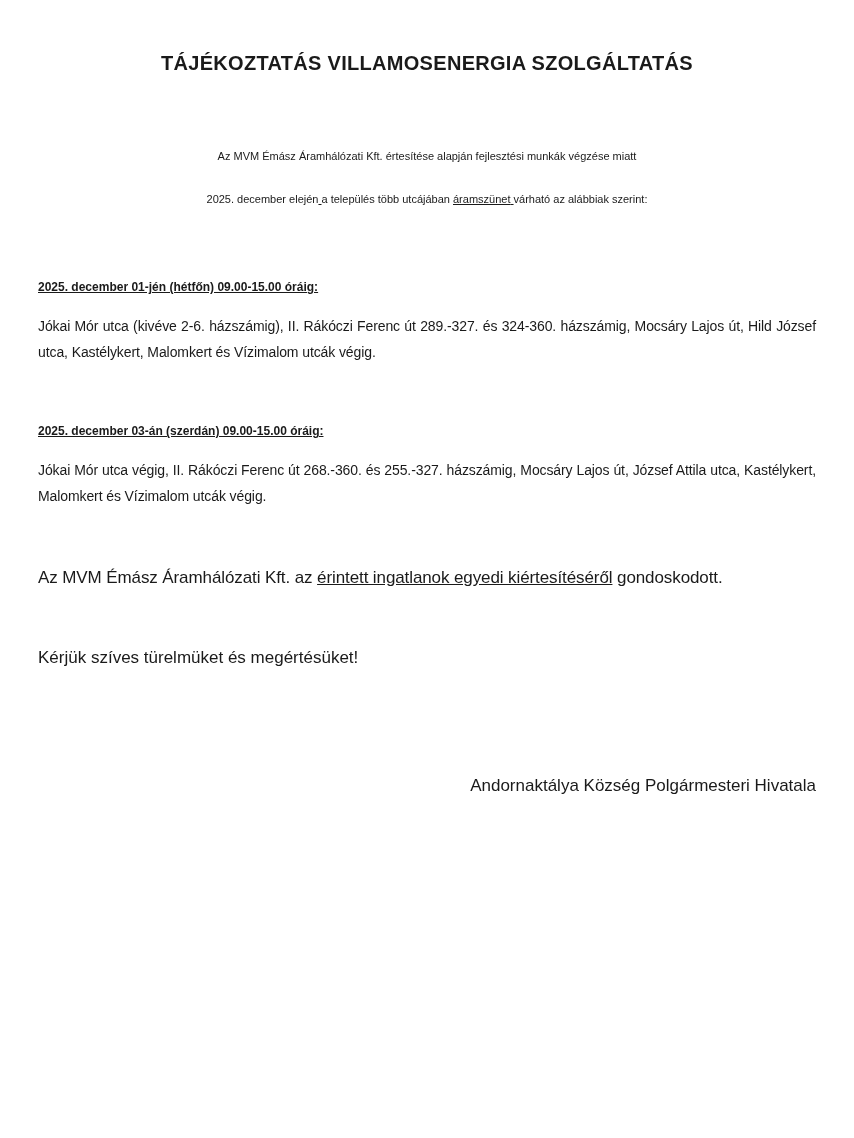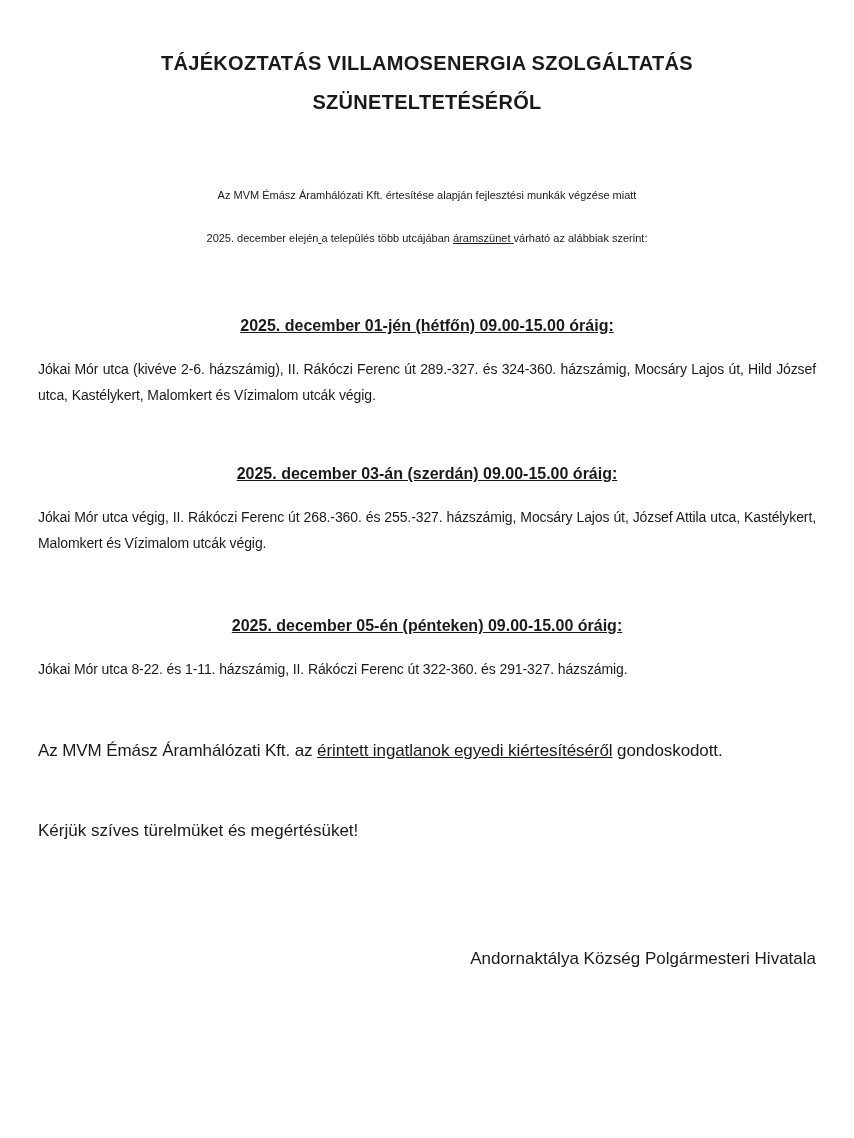--- a/index.html
+++ b/index.html
@@ -31,22 +31,21 @@
   .intro {
     margin-top: 52px;
     text-align: center;
     font-size: 11px;
     line-height: 43px;
   }
   .u  { text-decoration: underline; }
   .bu { font-weight: normal; text-decoration: underline; }
   .section-heading {
     margin-top: 52px;
-    text-align: center;
-    font-size: 16px;
+    font-size: 12px;
     font-weight: bold;
     text-decoration: underline;
     line-height: 28px;
   }
   .section-heading.gap-lg { margin-top: 56px; }
   .section-body {
     margin-top: 10px;
     font-size: 14px;
     line-height: 26px;
     text-align: justify;
@@ -72,43 +71,38 @@
     line-height: 28px;
   }
 </style>
 </head>
 <body>
 
 <div class="page">
 
   <div class="doc-title">
     <div>TÁJÉKOZTATÁS VILLAMOSENERGIA SZOLGÁLTATÁS</div>
-    <div>SZÜNETELTETÉSÉRŐL</div>
   </div>
 
 
   <div class="intro">
     <div>Az MVM Émász Áramhálózati Kft. értesítése alapján fejlesztési munkák végzése miatt</div>
     <div><span>2025. december elején</span><span class="u">&nbsp;</span><span>a település több utcájában </span><span class="bu">áramszünet</span><span class="u">&nbsp;</span><span>várható az alábbiak szerint:</span></div>
   </div>
 
   <div>
     <p class="section-heading">2025. december 01-jén (hétfőn) 09.00-15.00 óráig:</p>
     <p class="section-body">Jókai Mór utca (kivéve 2-6. házszámig), II. Rákóczi Ferenc út 289.-327. és 324-360. házszámig, Mocsáry Lajos út, Hild József utca, Kastélykert, Malomkert és Vízimalom utcák végig.</p>
   </div>
 
   <div>
     <p class="section-heading">2025. december 03-án (szerdán) 09.00-15.00 óráig:</p>
     <p class="section-body">Jókai Mór utca végig, II. Rákóczi Ferenc út 268.-360. és 255.-327. házszámig, Mocsáry Lajos út, József Attila utca, Kastélykert, Malomkert és Vízimalom utcák végig.</p>
   </div>
 
-  <div>
-    <p class="section-heading gap-lg">2025. december 05-én (pénteken) 09.00-15.00 óráig:</p>
-    <p class="section-body single">Jókai Mór utca 8-22. és 1-11. házszámig, II. Rákóczi Ferenc út 322-360. és 291-327. házszámig.</p>
-  </div>
 
   <p class="notice"><span>Az MVM Émász Áramhálózati Kft. az </span><span class="u">érintett ingatlanok egyedi kiértesítéséről</span><span> gondoskodott.</span></p>
 
   <p class="closing">Kérjük szíves türelmüket és megértésüket!</p>
 
   <p class="signature">Andornaktálya Község Polgármesteri Hivatala</p>
 
 </div>
 
 </body></html>

